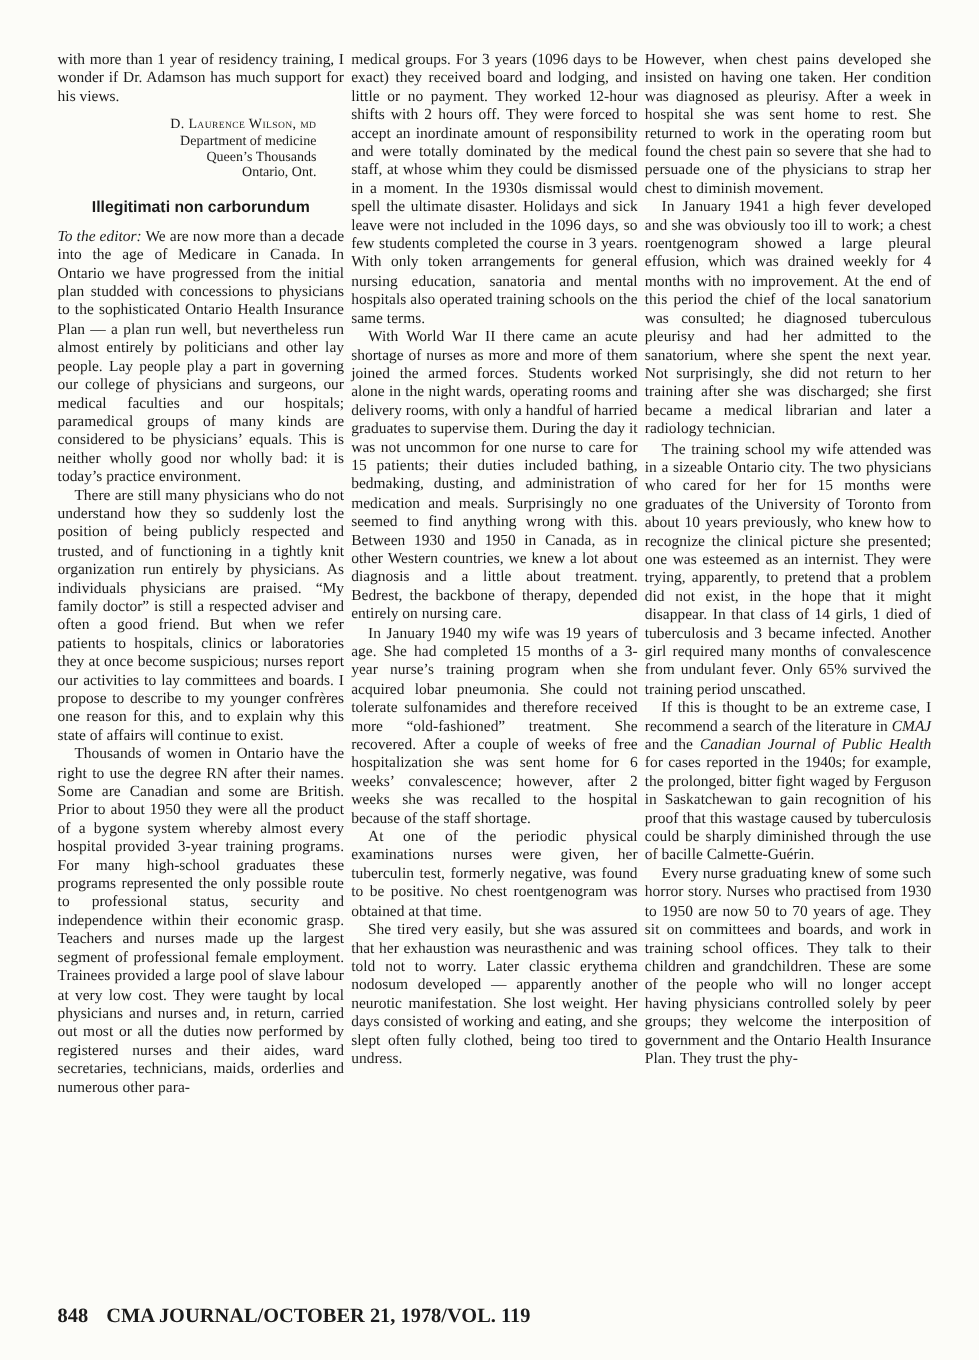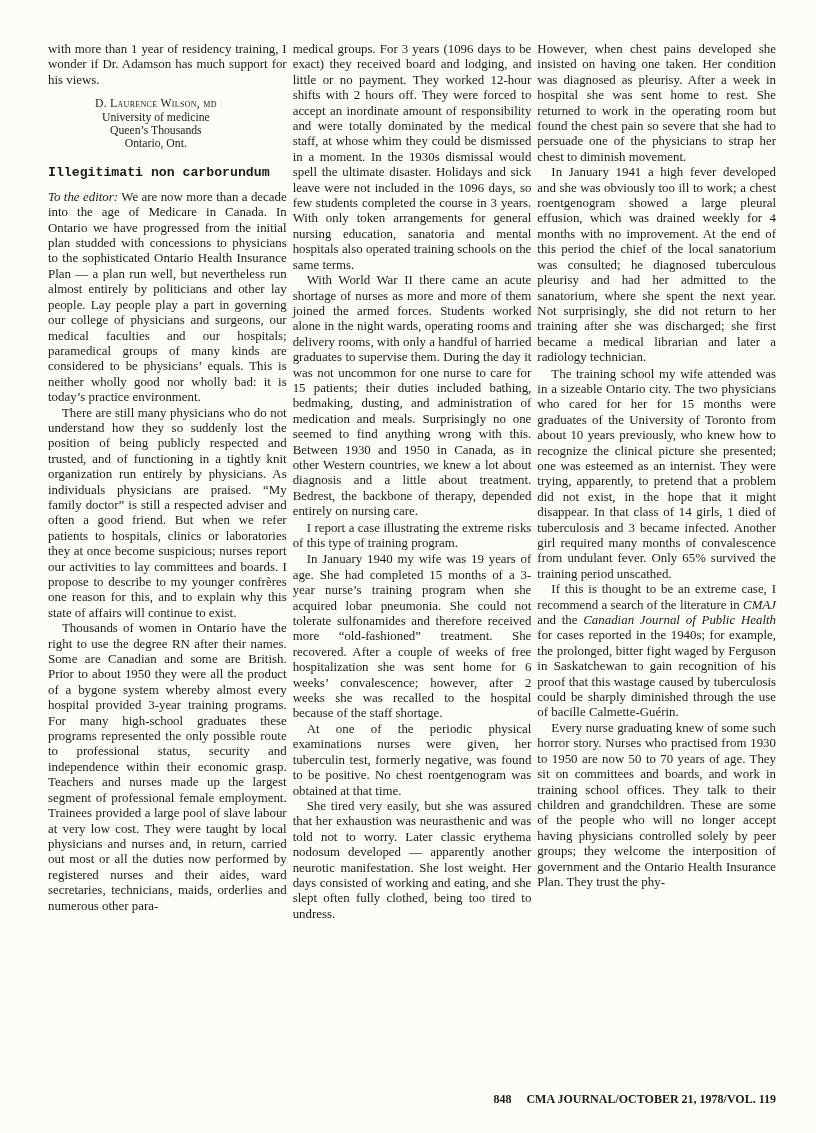--- a/index.html
+++ b/index.html
@@ -30,69 +30,68 @@
     flex: 1;
     min-width: 0;
     font-size: 12.9px;
     line-height: 15.4px;
     text-align: justify;
   }
   p.para { margin: 0; }
   p.para.indent { text-indent: 14px; }
   p.para.gap { margin-top: 1px; }
   h2.heading {
-    font-family: Liberation Mono, monospace;
+    font-family: Liberation Sans, sans-serif;
     font-size: 13.2px;
     font-weight: bold;
-    text-align: left;
+    text-align: center;
     margin: 14px 0 9px 0;
     line-height: 16px;
   }
   .signature {
-    text-align: center;
+    text-align: right;
     font-size: 11.7px;
     line-height: 13.4px;
     margin: 9px 23px 5px 0;
   }
   .sig-line.smallcaps {
     font-variant: small-caps;
     letter-spacing: 0.3px;
   }
   em { font-style: italic; }
   .footer {
     margin-top: 18px;
     font-weight: bold;
-    font-size: 12px;
+    font-size: 17px;
     font-family: "Liberation Serif", serif;
-    text-align: right;
+    text-align: left;
   }
   .footer .page-num { margin-right: 15px; }
 </style>
 </head>
 <body>
 
 <div class="page">
   <div class="columns">
     <div class="column">
         <p class="para"><span>with more than 1 year of residency training, I wonder if Dr. Adamson has much support for his views.</span></p>
         <div class="signature">
           <div class="sig-line smallcaps">D. Laurence Wilson, md</div>
-          <div class="sig-line">University of medicine</div>
+          <div class="sig-line">Department of medicine</div>
           <div class="sig-line">Queen’s Thousands</div>
           <div class="sig-line">Ontario, Ont.</div>
         </div>
         <h2 class="heading">Illegitimati non carborundum</h2>
         <p class="para"><em>To the editor:</em><span> We are now more than a decade into the age of Medicare in Canada. In Ontario we have progressed from the initial plan studded with concessions to physicians to the sophisticated Ontario Health Insurance Plan — a plan run well, but nevertheless run almost entirely by politicians and other lay people. Lay people play a part in governing our college of physicians and surgeons, our medical faculties and our hospitals; paramedical groups of many kinds are considered to be physicians’ equals. This is neither wholly good nor wholly bad: it is today’s practice environment.</span></p>
         <p class="para indent"><span>There are still many physicians who do not understand how they so suddenly lost the position of being publicly respected and trusted, and of functioning in a tightly knit organization run entirely by physicians. As individuals physicians are praised. “My family doctor” is still a respected adviser and often a good friend. But when we refer patients to hospitals, clinics or laboratories they at once become suspicious; nurses report our activities to lay committees and boards. I propose to describe to my younger confrères one reason for this, and to explain why this state of affairs will continue to exist.</span></p>
         <p class="para indent"><span>Thousands of women in Ontario have the right to use the degree RN after their names. Some are Canadian and some are British. Prior to about 1950 they were all the product of a bygone system whereby almost every hospital provided 3-year training programs. For many high-school graduates these programs represented the only possible route to professional status, security and independence within their economic grasp. Teachers and nurses made up the largest segment of professional female employment. Trainees provided a large pool of slave labour at very low cost. They were taught by local physicians and nurses and, in return, carried out most or all the duties now performed by registered nurses and their aides, ward secretaries, technicians, maids, orderlies and numerous other para-</span></p>
       </div>
     <div class="column">
         <p class="para"><span>medical groups. For 3 years (1096 days to be exact) they received board and lodging, and little or no payment. They worked 12-hour shifts with 2 hours off. They were forced to accept an inordinate amount of responsibility and were totally dominated by the medical staff, at whose whim they could be dismissed in a moment. In the 1930s dismissal would spell the ultimate disaster. Holidays and sick leave were not included in the 1096 days, so few students completed the course in 3 years. With only token arrangements for general nursing education, sanatoria and mental hospitals also operated training schools on the same terms.</span></p>
         <p class="para indent"><span>With World War II there came an acute shortage of nurses as more and more of them joined the armed forces. Students worked alone in the night wards, operating rooms and delivery rooms, with only a handful of harried graduates to supervise them. During the day it was not uncommon for one nurse to care for 15 patients; their duties included bathing, bedmaking, dusting, and administration of medication and meals. Surprisingly no one seemed to find anything wrong with this. Between 1930 and 1950 in Canada, as in other Western countries, we knew a lot about diagnosis and a little about treatment. Bedrest, the backbone of therapy, depended entirely on nursing care.</span></p>
-        <p class="para indent gap"><span>I report a case illustrating the extreme risks of this type of training program.</span></p>
         <p class="para indent gap"><span>In January 1940 my wife was 19 years of age. She had completed 15 months of a 3-year nurse’s training program when she acquired lobar pneumonia. She could not tolerate sulfonamides and therefore received more “old-fashioned” treatment. She recovered. After a couple of weeks of free hospitalization she was sent home for 6 weeks’ convalescence; however, after 2 weeks she was recalled to the hospital because of the staff shortage.</span></p>
         <p class="para indent"><span>At one of the periodic physical examinations nurses were given, her tuberculin test, formerly negative, was found to be positive. No chest roentgenogram was obtained at that time.</span></p>
         <p class="para indent"><span>She tired very easily, but she was assured that her exhaustion was neurasthenic and was told not to worry. Later classic erythema nodosum developed — apparently another neurotic manifestation. She lost weight. Her days consisted of working and eating, and she slept often fully clothed, being too tired to undress.</span></p>
       </div>
     <div class="column">
         <p class="para"><span>However, when chest pains developed she insisted on having one taken. Her condition was diagnosed as pleurisy. After a week in hospital she was sent home to rest. She returned to work in the operating room but found the chest pain so severe that she had to persuade one of the physicians to strap her chest to diminish movement.</span></p>
         <p class="para indent"><span>In January 1941 a high fever developed and she was obviously too ill to work; a chest roentgenogram showed a large pleural effusion, which was drained weekly for 4 months with no improvement. At the end of this period the chief of the local sanatorium was consulted; he diagnosed tuberculous pleurisy and had her admitted to the sanatorium, where she spent the next year. Not surprisingly, she did not return to her training after she was discharged; she first became a medical librarian and later a radiology technician.</span></p>
         <p class="para indent gap"><span>The training school my wife attended was in a sizeable Ontario city. The two physicians who cared for her for 15 months were graduates of the University of Toronto from about 10 years previously, who knew how to recognize the clinical picture she presented; one was esteemed as an internist. They were trying, apparently, to pretend that a problem did not exist, in the hope that it might disappear. In that class of 14 girls, 1 died of tuberculosis and 3 became infected. Another girl required many months of convalescence from undulant fever. Only 65% survived the training period unscathed.</span></p>
         <p class="para indent"><span>If this is thought to be an extreme case, I recommend a search of the literature in </span><em>CMAJ</em><span> and the </span><em>Canadian Journal of Public Health</em><span> for cases reported in the 1940s; for example, the prolonged, bitter fight waged by Ferguson in Saskatchewan to gain recognition of his proof that this wastage caused by tuberculosis could be sharply diminished through the use of bacille Calmette-Guérin.</span></p>
         <p class="para indent"><span>Every nurse graduating knew of some such horror story. Nurses who practised from 1930 to 1950 are now 50 to 70 years of age. They sit on committees and boards, and work in training school offices. They talk to their children and grandchildren. These are some of the people who will no longer accept having physicians controlled solely by peer groups; they welcome the interposition of government and the Ontario Health Insurance Plan. They trust the phy-</span></p>

